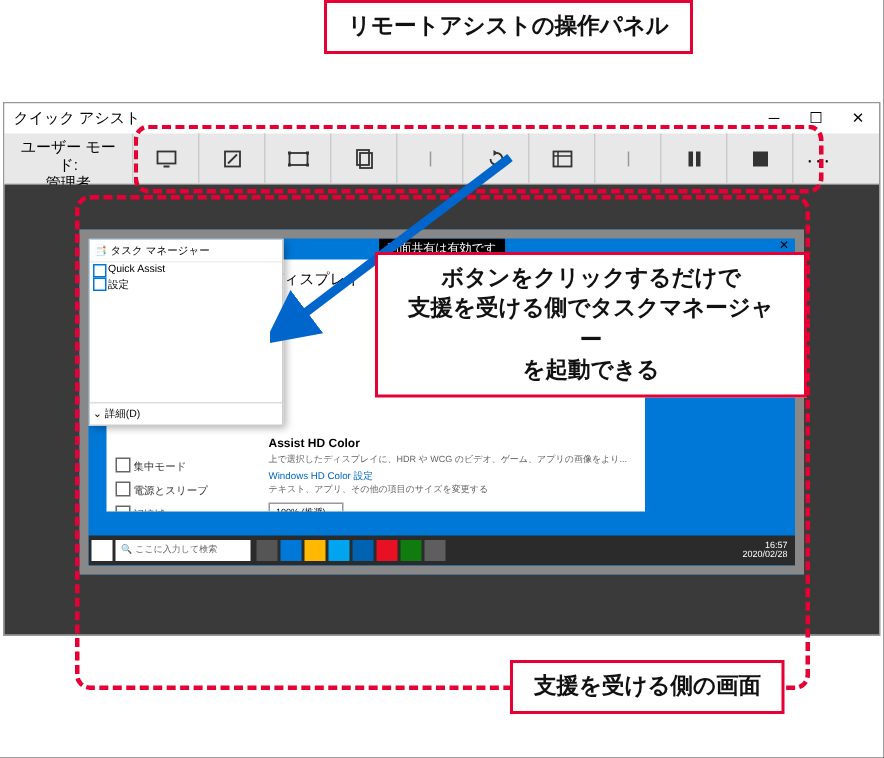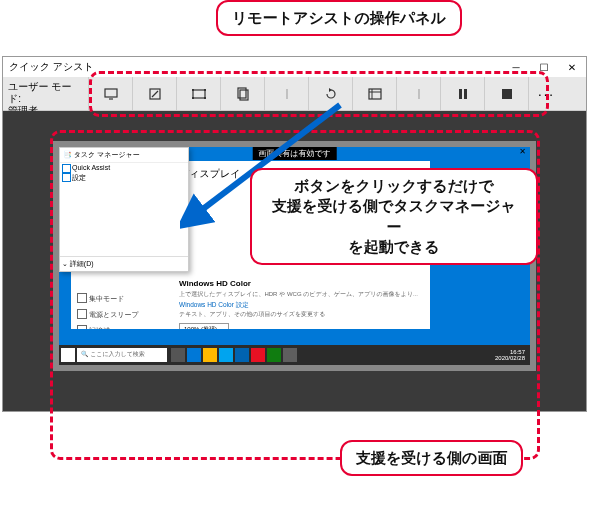--- a/index.html
+++ b/index.html
@@ -2,43 +2,43 @@
 <html><head>
   <meta charset="utf-8">
   <style>
     * { margin: 0; padding: 0; box-sizing: border-box; }
     body { font-family: "Yu Gothic UI", "Meiryo", sans-serif; width: 589px; height: 505px; position: relative; background: #fff; }
     
     .callout {
       position: absolute;
       background: #fff;
       border: 2.5px solid #e60033;
-      border-radius: 12px;
+      border-radius: 0;
       padding: 6px 14px;
       font-weight: bold;
       font-size: 15px;
       color: #111;
       text-align: center;
       z-index: 100;
       line-height: 1.35;
     }
     .callout-tail {
       position: absolute;
       width: 0; height: 0;
       z-index: 99;
     }
     
-    .outer { position: absolute; left: 2px; top: 56px; width: 585px; height: 356px; border: 1px solid #999; }
+    .outer { position: absolute; left: 2px; top: 68px; width: 585px; height: 356px; border: 1px solid #999; }
     
     .titlebar { position: absolute; left: 0; top: 0; right: 0; height: 20px; background: #fff; display: flex; align-items: center; font-size: 10px; padding-left: 6px; }
     .winbtns { position: absolute; right: 0; top: 0; display: flex; }
     .winbtn { width: 28px; height: 20px; display: flex; align-items: center; justify-content: center; font-size: 10px; }
     
     .toolbar-wrap { position: absolute; left: 0; top: 20px; right: 0; height: 34px; background: #e8e8e8; display: flex; align-items: stretch; border-bottom: 1px solid #ccc; }
-    .usermode { width: 86px; font-size: 10px; line-height: 1.2; padding: 4px 5px; border-right: 1px solid #ccc; }
+    .usermode { width: 86px; font-size: 10px; line-height: 1.2; padding: 4px 5px; border-right: 1px solid #ccc; text-align: center; }
     .tbtn { width: 44px; display: flex; align-items: center; justify-content: center; border-right: 1px solid #ccc; }
     .tbtn svg { width: 16px; height: 16px; }
     .tbtn.more { width: 34px; border-right: none; font-size: 14px; letter-spacing: 1px; }
     
     .dashed-box { position: absolute; border: 3px dashed #e60033; border-radius: 10px; z-index: 50; pointer-events: none; }
     
     .viewport { position: absolute; left: 0; top: 54px; right: 0; bottom: 0; background: #3a3a3a; padding: 30px 50px 40px 50px; display: flex; }
     .remote-screen { flex: 1; border: 6px solid #888; background: #0078d7; position: relative; overflow: hidden; }
     
     .top-border-label { position: absolute; top: 0; left: 50%; transform: translateX(-50%); background: #000; color: #fff; font-size: 8px; padding: 1px 6px; z-index: 5; }
@@ -173,21 +173,21 @@
           <div class="iw-li">集中モード</div>
           <div class="iw-li">電源とスリープ</div>
           <div class="iw-li">記憶域</div>
           <div class="iw-li">タブレット モード</div>
           <div class="iw-li">マルチタスク</div>
           <div class="iw-li">この PC へのプロジェクション</div>
         </div>
         <div class="iw-right">
           <div class="iw-h">ディスプレイ</div>
           <div style="height:90px"></div>
-          <div class="iw-h2">Windows HD Color</div>
+          <div class="iw-h2">Assist HD Color</div>
           <div class="iw-txt">上で選択したディスプレイに、HDR や WCG のビデオ、ゲーム、アプリの画像をより...</div>
           <div class="iw-link">Windows HD Color 設定</div>
           <div class="iw-txt">テキスト、アプリ、その他の項目のサイズを変更する</div>
           <div class="iw-sel"><span>100% (推奨)</span> ⌄</div>
           <div class="iw-link" style="margin-top:4px">表示スケールの詳細設定</div>
           <div class="iw-txt" style="margin-top:6px">ディスプレイの解像度</div>
         </div>
       </div>
 
       <div class="side-panel">

